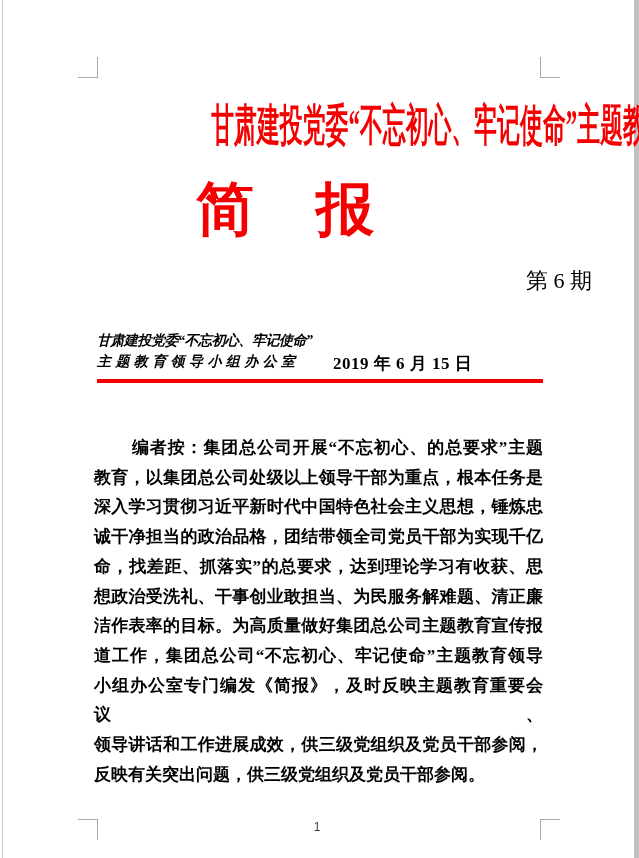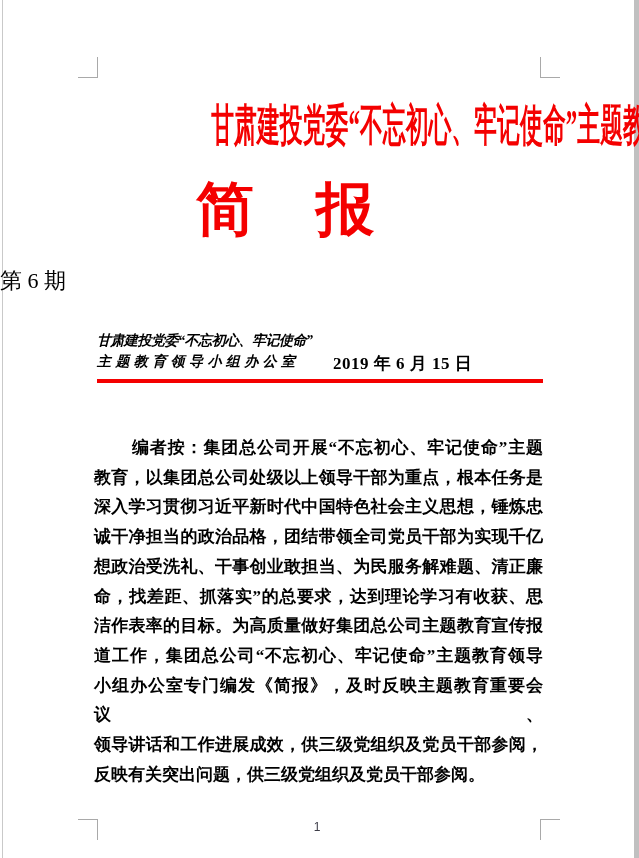--- a/index.html
+++ b/index.html
@@ -32,21 +32,21 @@
     display:inline-block;white-space:nowrap;
     font-size:44px;line-height:50px;font-weight:bold;color:var(--red);
     transform:scaleX(0.52);transform-origin:50% 50%;
   }
   .bulletin{
     position:absolute;left:0;top:178px;width:570px;text-align:center;
     font-size:58px;line-height:64px;font-weight:bold;color:var(--red);
   }
   .bulletin .b2{margin-left:62px;}
   .issue{
-    position:absolute;left:0;top:267px;width:592px;text-align:left;
+    position:absolute;left:0;top:267px;width:592px;text-align:right;
     font-size:22px;line-height:27px;color:#000;
   }
   .issuer{
     position:absolute;left:97px;top:330px;width:212px;
     font-weight:bold;font-style:italic;color:#000;
   }
   .issuer-l1{font-size:14px;line-height:22px;white-space:nowrap;letter-spacing:-0.5px;}
   .issuer-l2{font-size:14px;line-height:20px;text-align:justify;text-align-last:justify;width:198px;}
   .date{
     position:absolute;left:333px;top:353px;width:210px;text-align:left;
@@ -96,26 +96,26 @@
   <div class="issuer">
     <div class="issuer-l1">甘肃建投党委“不忘初心、牢记使命”</div>
     <div class="issuer-l2">主题教育领导小组办公室</div>
   </div>
 
   <div class="date">2019 年 6 月 15 日</div>
 
   <div class="red-rule"></div>
 
   <div class="doc-body">
-    <div class="bl first"><b class="label">编者按：</b><span>集团总公司开展“不忘初心、牢记使命”主题</span></div>
+    <div class="bl first"><b class="label">编者按：</b><span>集团总公司开展“不忘初心、的总要求”主题</span></div>
     <div class="bl">教育，以集团总公司处级以上领导干部为重点，根本任务是</div>
     <div class="bl">深入学习贯彻习近平新时代中国特色社会主义思想，锤炼忠</div>
     <div class="bl">诚干净担当的政治品格，团结带领全司党员干部为实现千亿</div>
+    <div class="bl">命，找差距、抓落实”的总要求，达到理论学习有收获、思</div>
     <div class="bl">想政治受洗礼、干事创业敢担当、为民服务解难题、清正廉</div>
-    <div class="bl">命，找差距、抓落实”的总要求，达到理论学习有收获、思</div>
     <div class="bl">洁作表率的目标。为高质量做好集团总公司主题教育宣传报</div>
     <div class="bl">道工作，集团总公司“不忘初心、牢记使命”主题教育领导</div>
     <div class="bl">小组办公室专门编发《简报》，及时反映主题教育重要会议、</div>
     <div class="bl">领导讲话和工作进展成效，供三级党组织及党员干部参阅，</div>
     <div class="bl last">反映有关突出问题，供三级党组织及党员干部参阅。</div>
   </div>
 
   <div class="pageno">1</div>
 
 </div>

